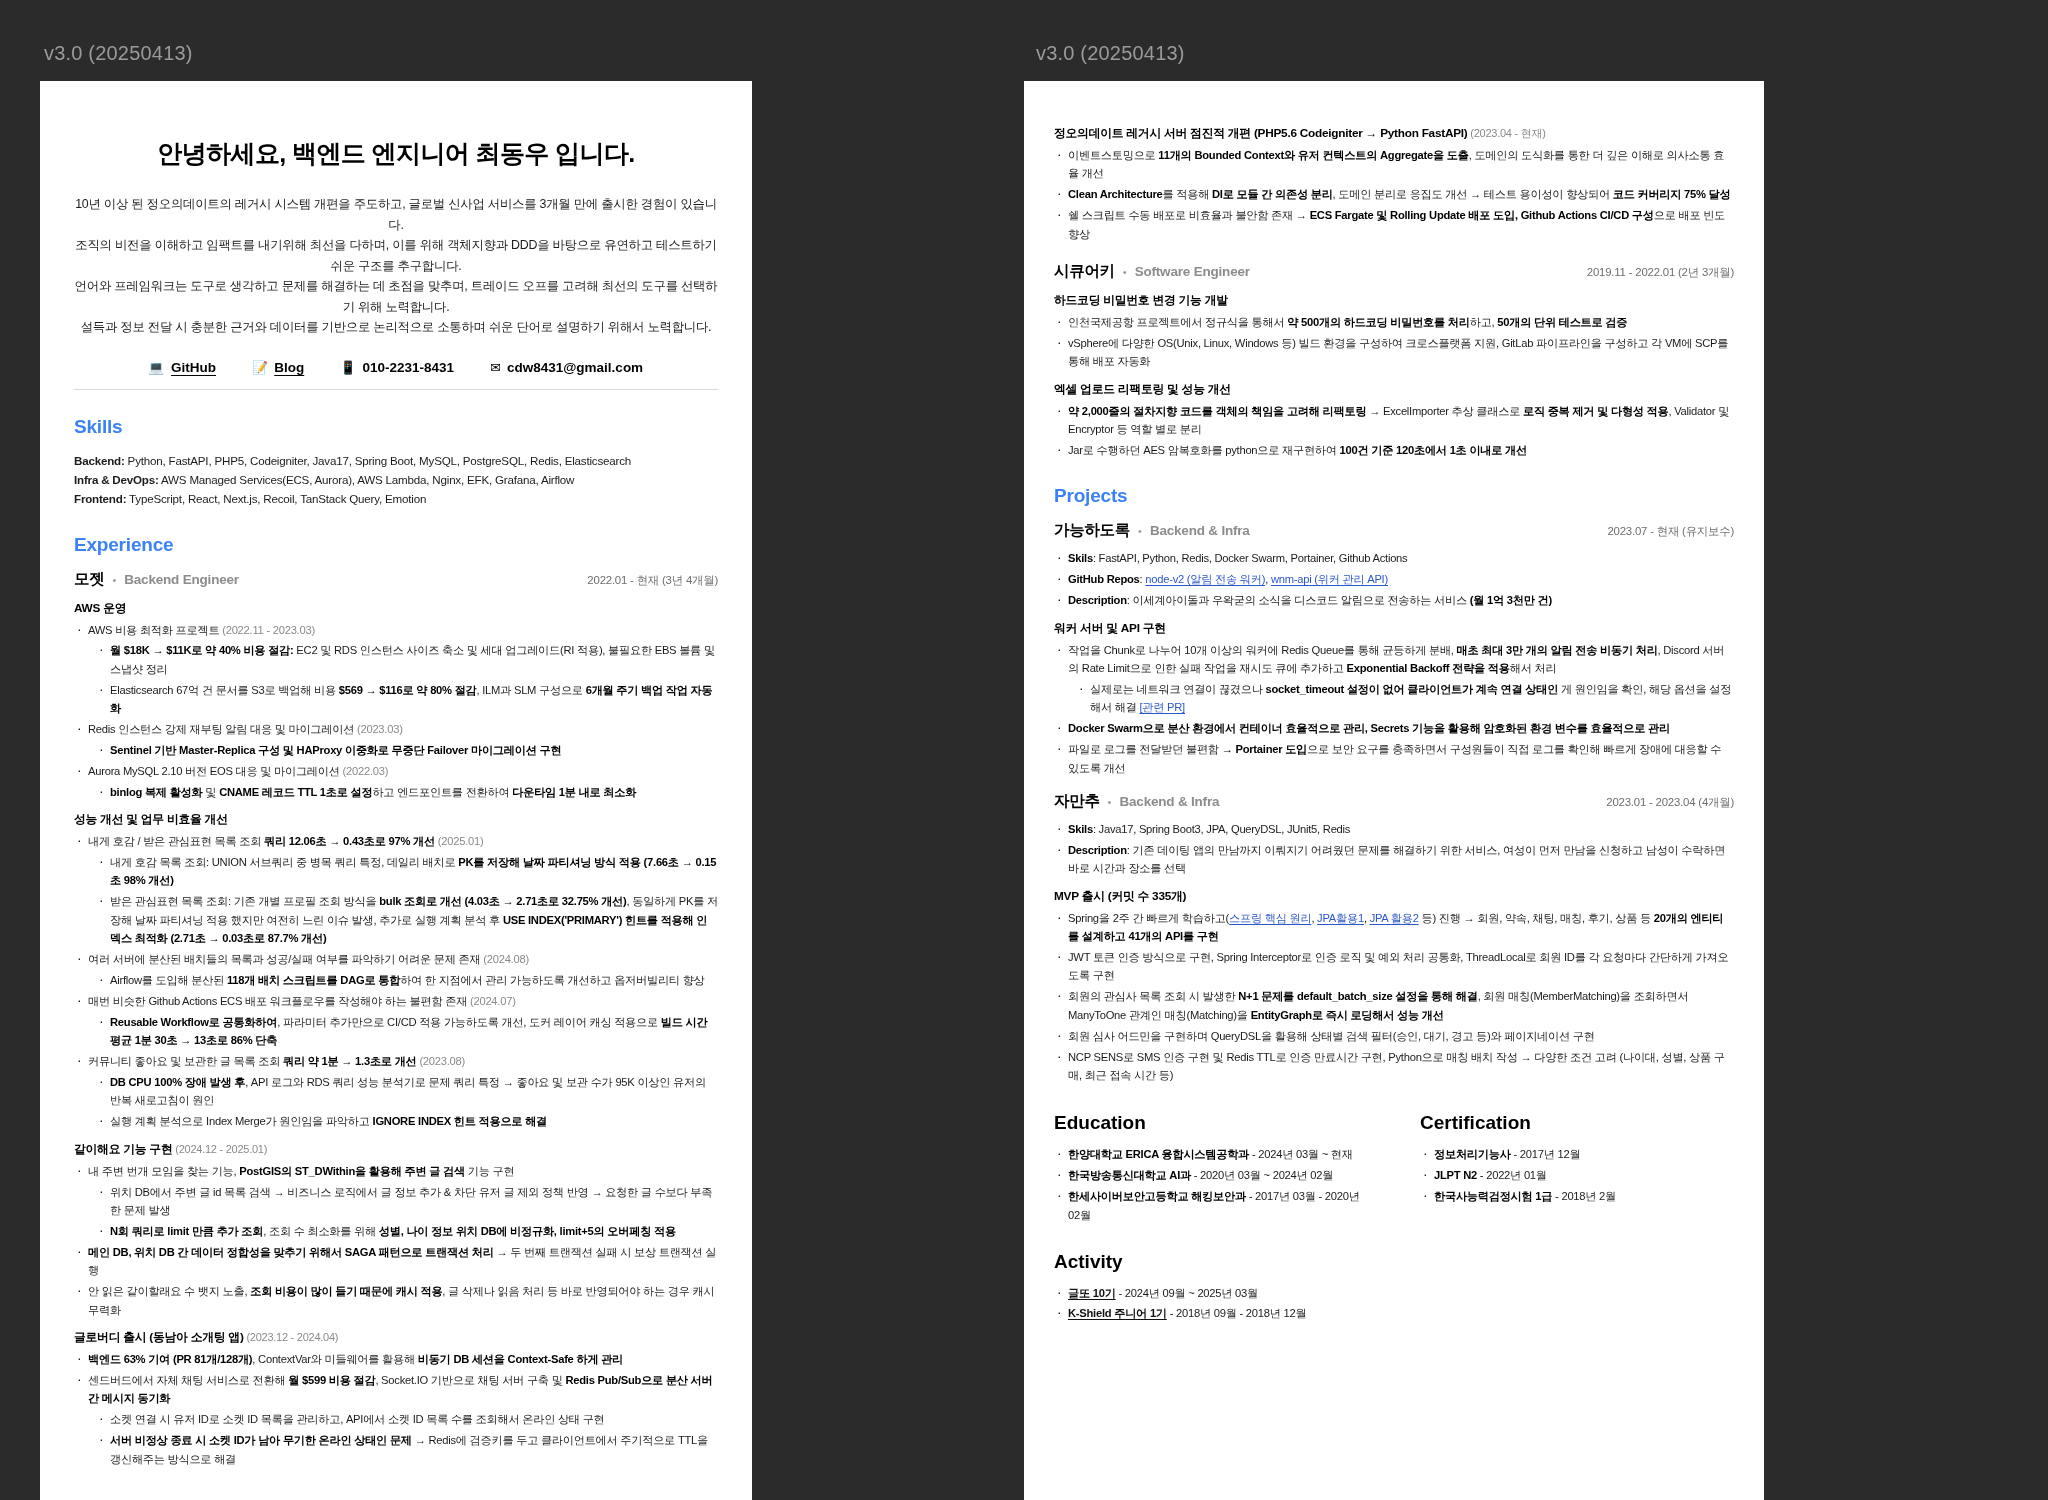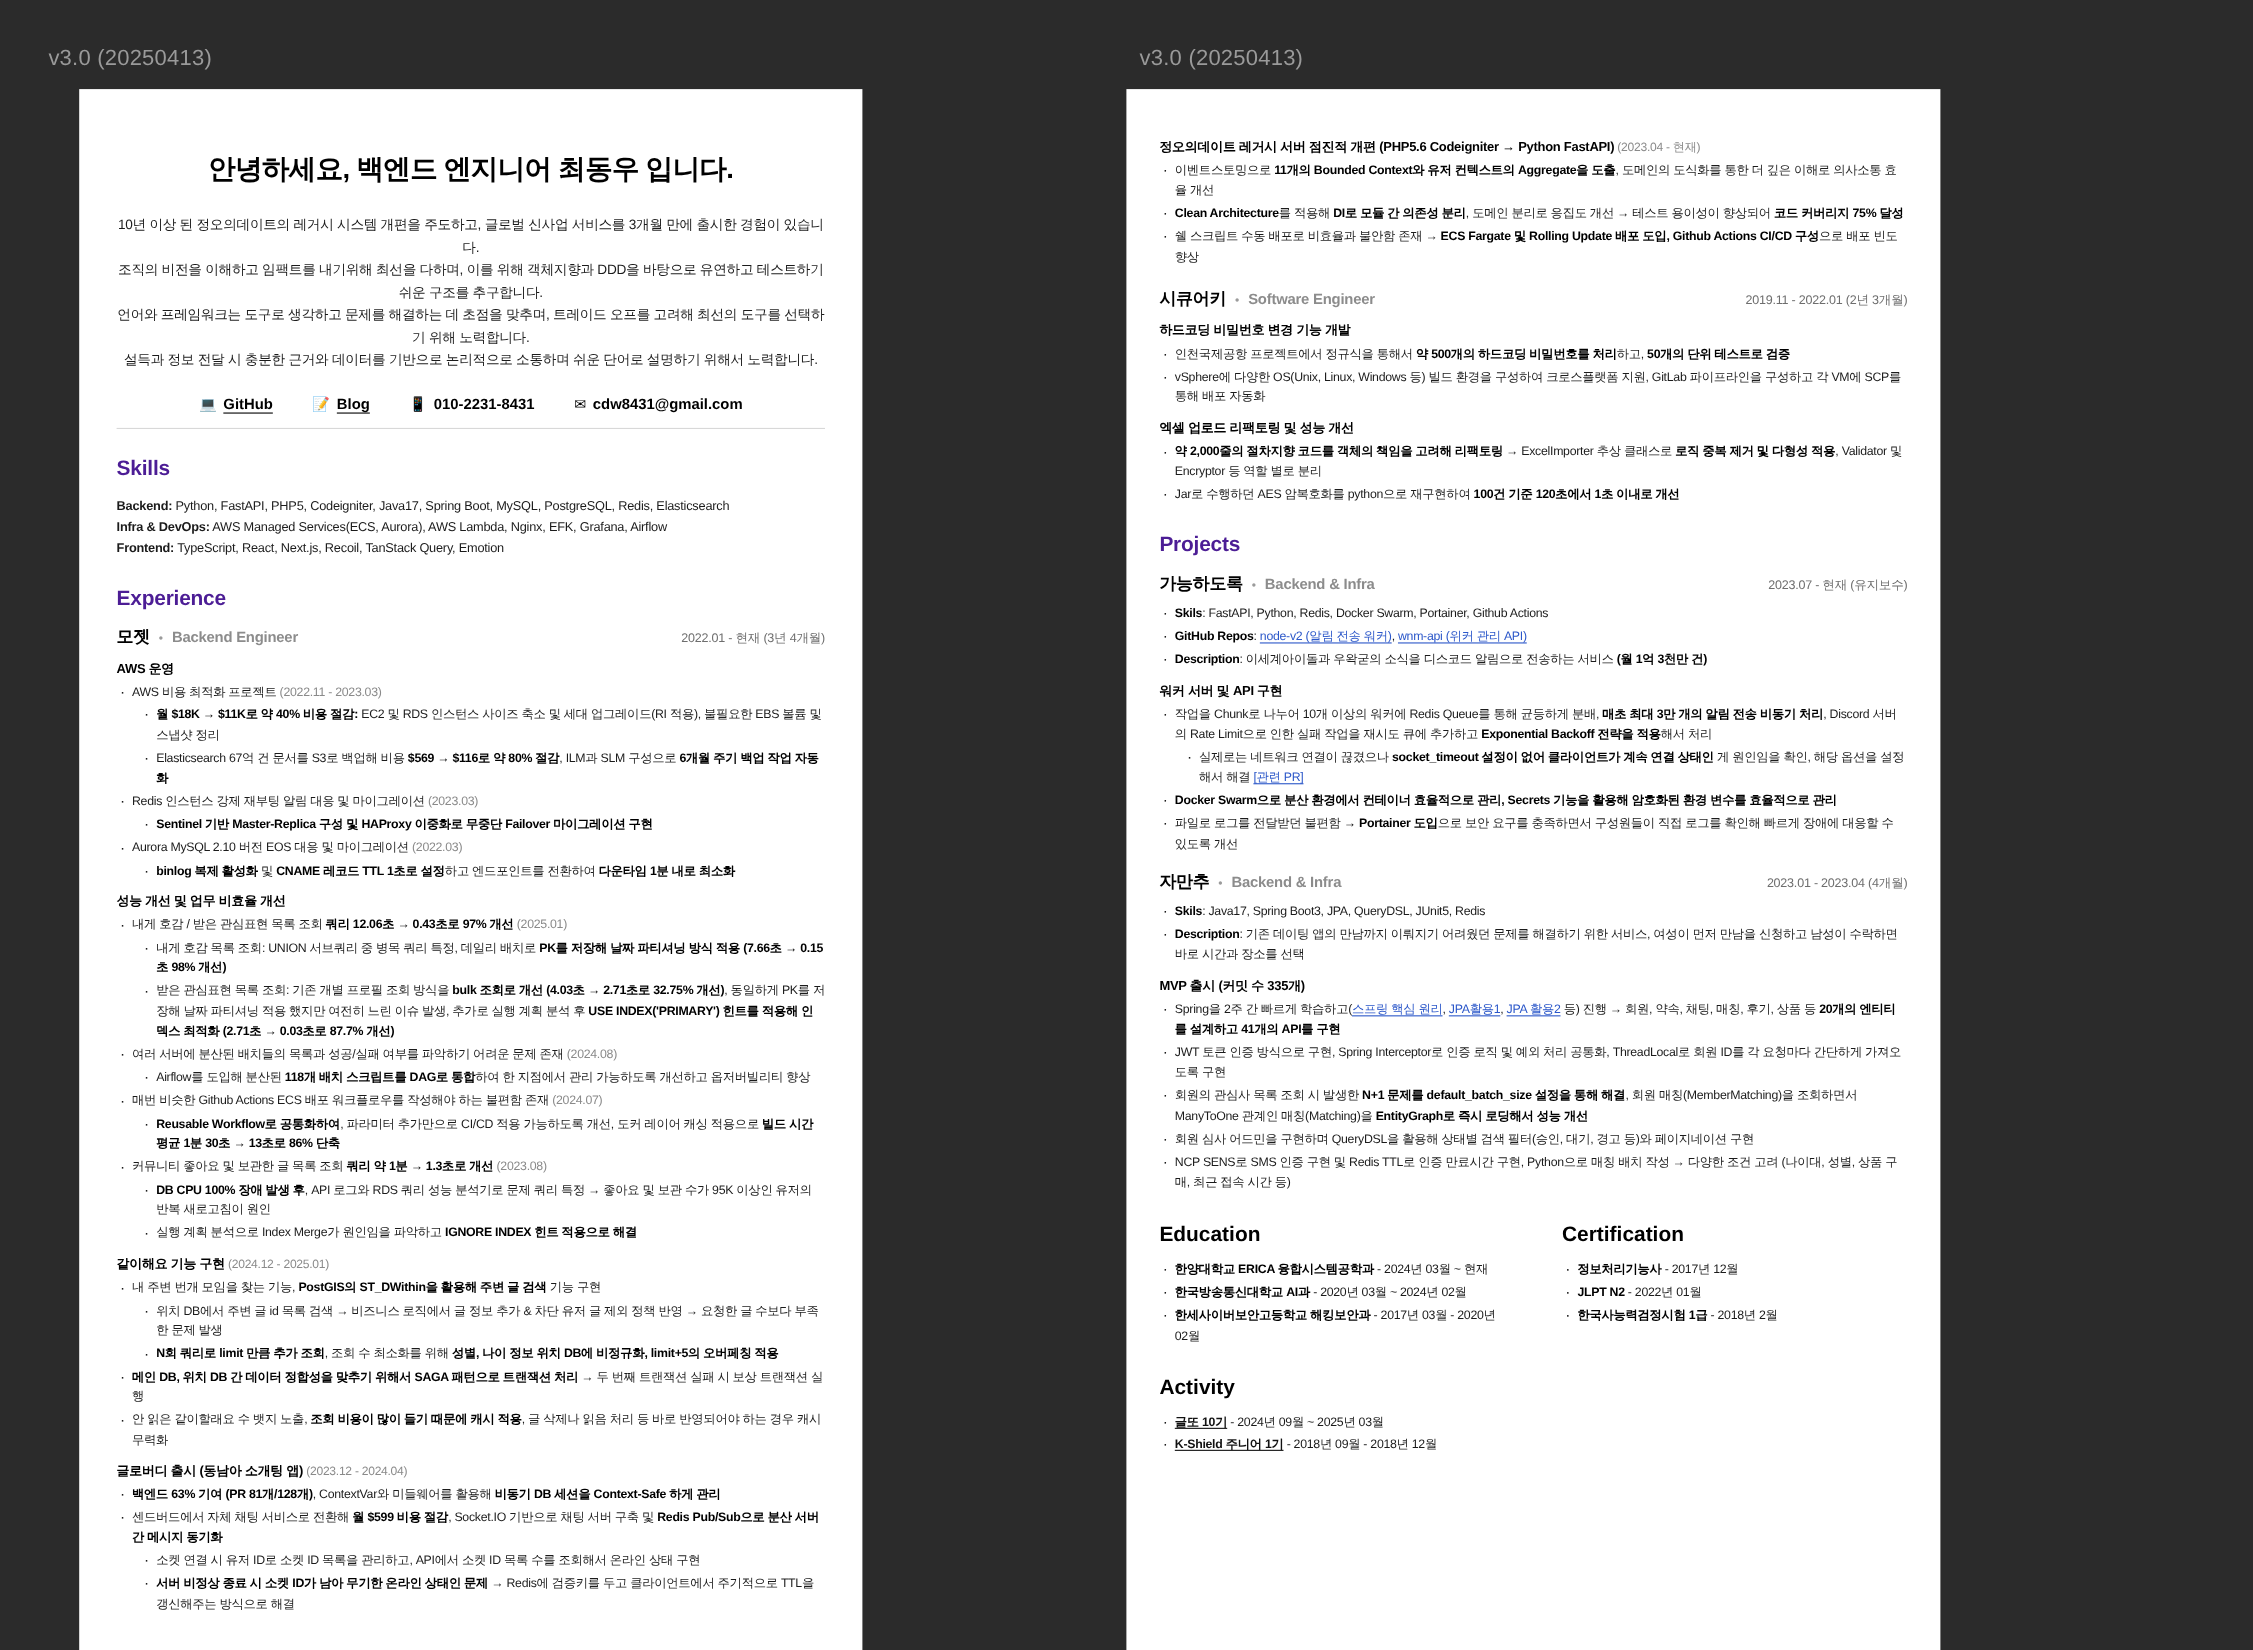--- a/index.html
+++ b/index.html
@@ -39,21 +39,20 @@
   }
   .col-right .version-label { padding-left: 12px; }
 
   .sheet {
     background: #ffffff;
     color: #111111;
     box-sizing: border-box;
     flex: 1 1 auto;
     overflow: hidden;
     position: relative;
-    margin-left: 32px;
   }
   .sheet-left  { width: 712px; padding: 34px 34px 0 34px; }
   .sheet-right { width: 740px; padding: 34px 30px 16px 30px; margin-left: 0; }
 
   
   .name-title {
     text-align: center;
     font-size: 25px;
     font-weight: 700;
     letter-spacing: -0.6px;
@@ -80,21 +79,21 @@
   .contact-item .ico { font-size: 13px; line-height: 1; }
   .contact-item .lnk { text-decoration: underline; text-underline-offset: 3px; }
   .divider { height: 1px; background: #d8d8d8; margin: 10px 0 0 0; }
 
   
   .section-h {
     font-size: 19px;
     font-weight: 700;
     margin: 26px 0 13px 0;
     letter-spacing: -0.2px;
-    color: #4c1d95;
+    color: #3b82f6;
   }
 
   .skill-line {
     font-size: 11.6px;
     line-height: 19px;
     color: #1b1b1b;
     letter-spacing: -0.2px;
   }
   .skill-line b { font-weight: 700; }
 

